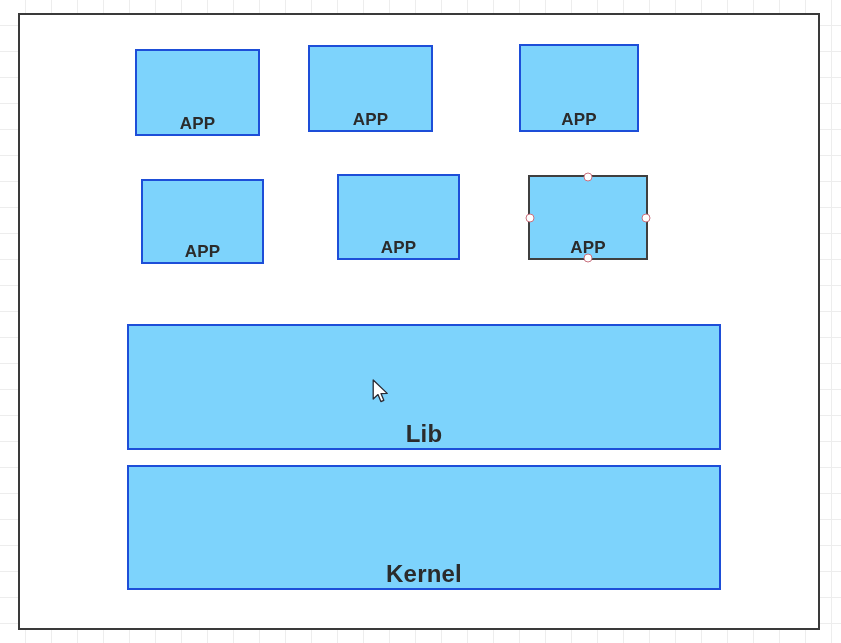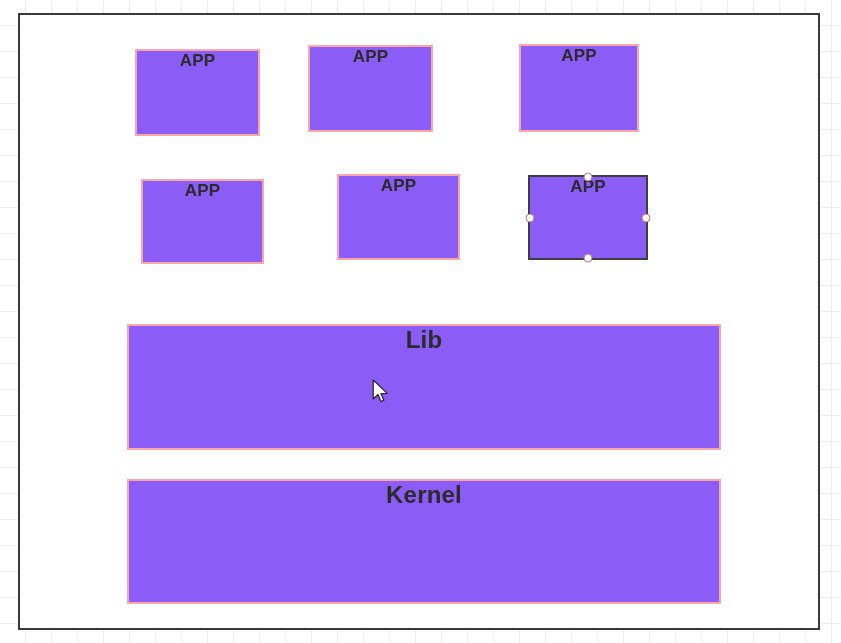--- a/index.html
+++ b/index.html
@@ -37,25 +37,25 @@
     width: 802px;
     height: 617px;
     background: #ffffff;
     border: 2px solid #3a3a3a;
     box-sizing: border-box;
   }
 
   
   .node {
     position: absolute;
-    background: #8b5cf6;
-    border: 2px solid #fca5a5;
+    background: #7dd3fc;
+    border: 2px solid #1d4ed8;
     box-sizing: border-box;
     display: flex;
-    align-items: flex-start;
+    align-items: flex-end;
     justify-content: center;
   }
   .node-label {
     font-family: "Liberation Sans", sans-serif;
     font-weight: bold;
     color: #2b2b2b;
     letter-spacing: 0.2px;
     user-select: none;
   }
   .app .node-label { font-size: 17px; }
@@ -121,21 +121,21 @@
       <span class="handle top"></span>
       <span class="handle right"></span>
       <span class="handle bottom"></span>
       <span class="handle left"></span>
     </div>
 
     <div class="node layer" style="left:107px; top:309px; width:594px; height:126px;">
       <span class="node-label">Lib</span>
     </div>
 
-    <div class="node layer" style="left:107px; top:464px; width:594px; height:125px;">
+    <div class="node layer" style="left:107px; top:450px; width:594px; height:125px;">
       <span class="node-label">Kernel</span>
     </div>
 
   </div>
 
   <svg id="mouse-cursor" viewBox="0 0 18 26" xmlns="http://www.w3.org/2000/svg">
     <path d="M1.2 1.0 L1.2 20.0 L6.0 15.6 L8.9 22.6 L11.8 21.3 L9.0 14.6 L15.2 14.4 Z" fill="#ffffff" stroke="#2b2b33" stroke-width="1.3" stroke-linejoin="round"></path>
   </svg>
 
 </div>

